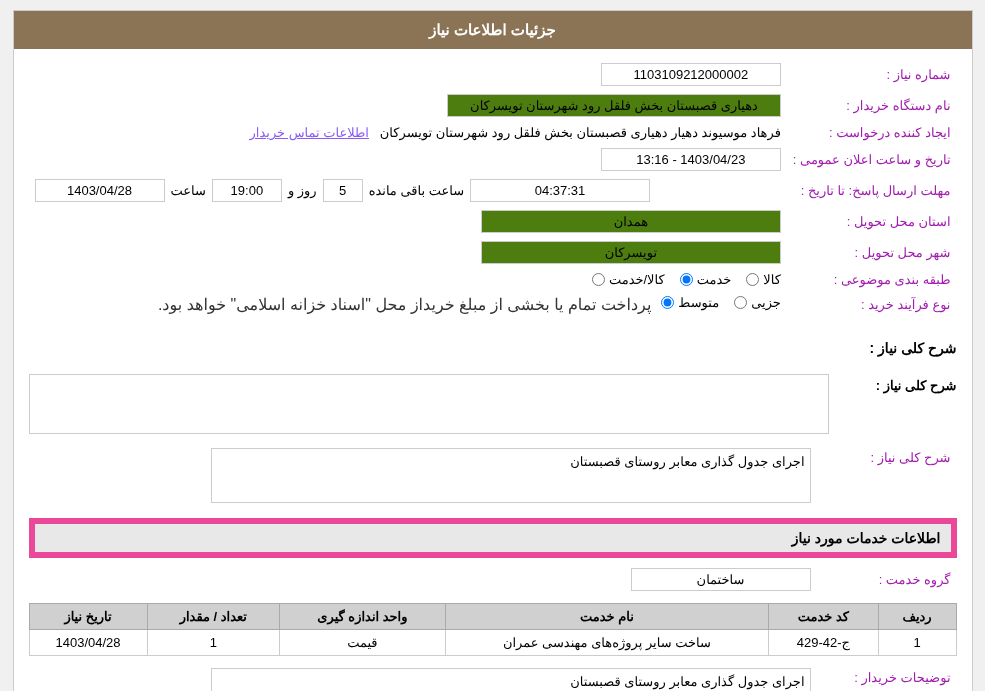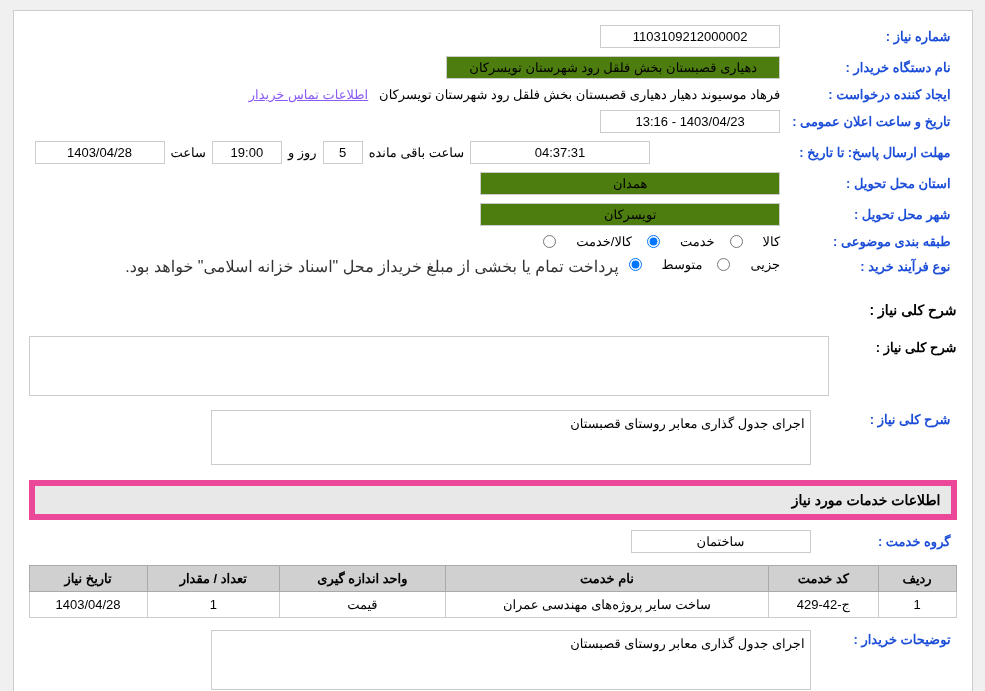--- a/index.html
+++ b/index.html
@@ -31,22 +31,22 @@
       width: 100%;
       border-collapse: collapse;
       margin-bottom: 8px;
     }
     .info-table td {
       padding: 4px 6px;
       vertical-align: middle;
       font-size: 13px;
     }
     .label-cell {
-      color: #1d4ed8;
-      font-weight: bold;
+      color: #a21caf;
+      font-weight: normal;
       white-space: nowrap;
       text-align: right;
       width: 140px;
     }
     .value-cell {
       text-align: right;
     }
     .input-box {
       border: 1px solid #ccc;
       background: #fff;
@@ -87,21 +87,21 @@
       font-size: 13px;
     }
     .radio-group {
       display: flex;
       gap: 15px;
       align-items: center;
     }
     .radio-item {
       display: flex;
       align-items: center;
-      gap: 20px;
+      gap: 4px;
     }
     .section-header {
       background: #e8e8e8;
       border: 6px solid #ec4899;
       padding: 6px 10px;
       font-weight: bold;
       font-size: 14px;
       margin: 8px 0 6px 0;
       text-align: right;
     }
@@ -136,20 +136,23 @@
     }
     .sub-note {
       font-size: 16px;
       color: #333;
     }
   </style>
 </head>
 <body>
 
 <div class="main-container">
+  <div class="page-header">
+    <span>جزئیات اطلاعات نیاز</span>
+  </div>
   <div class="content">
 
     <table class="info-table">
       <tbody>
           <tr>
         <td class="label-cell">شماره نیاز :</td>
         <td class="value-cell">
           <span class="input-box">1103109212000002</span>
         </td>
       </tr>

